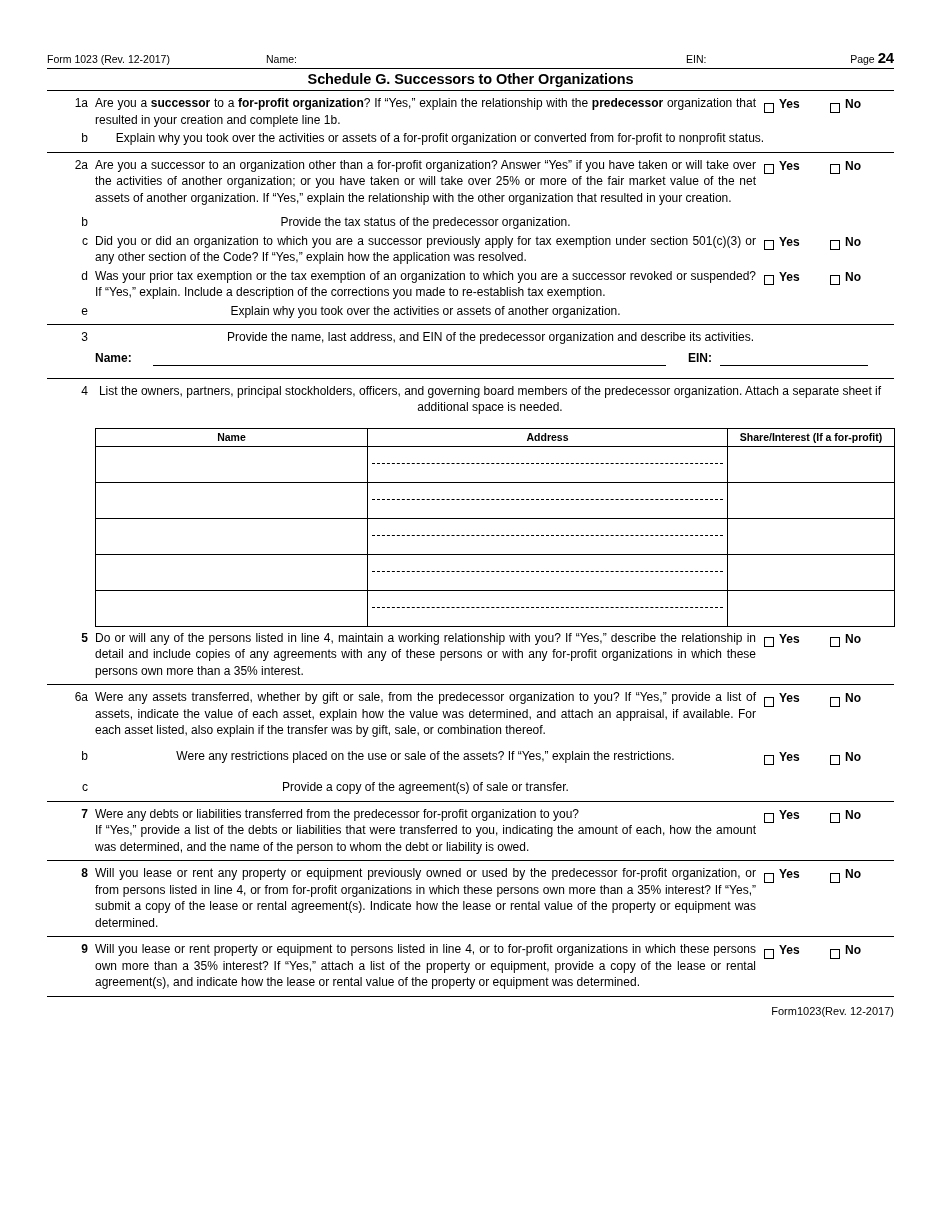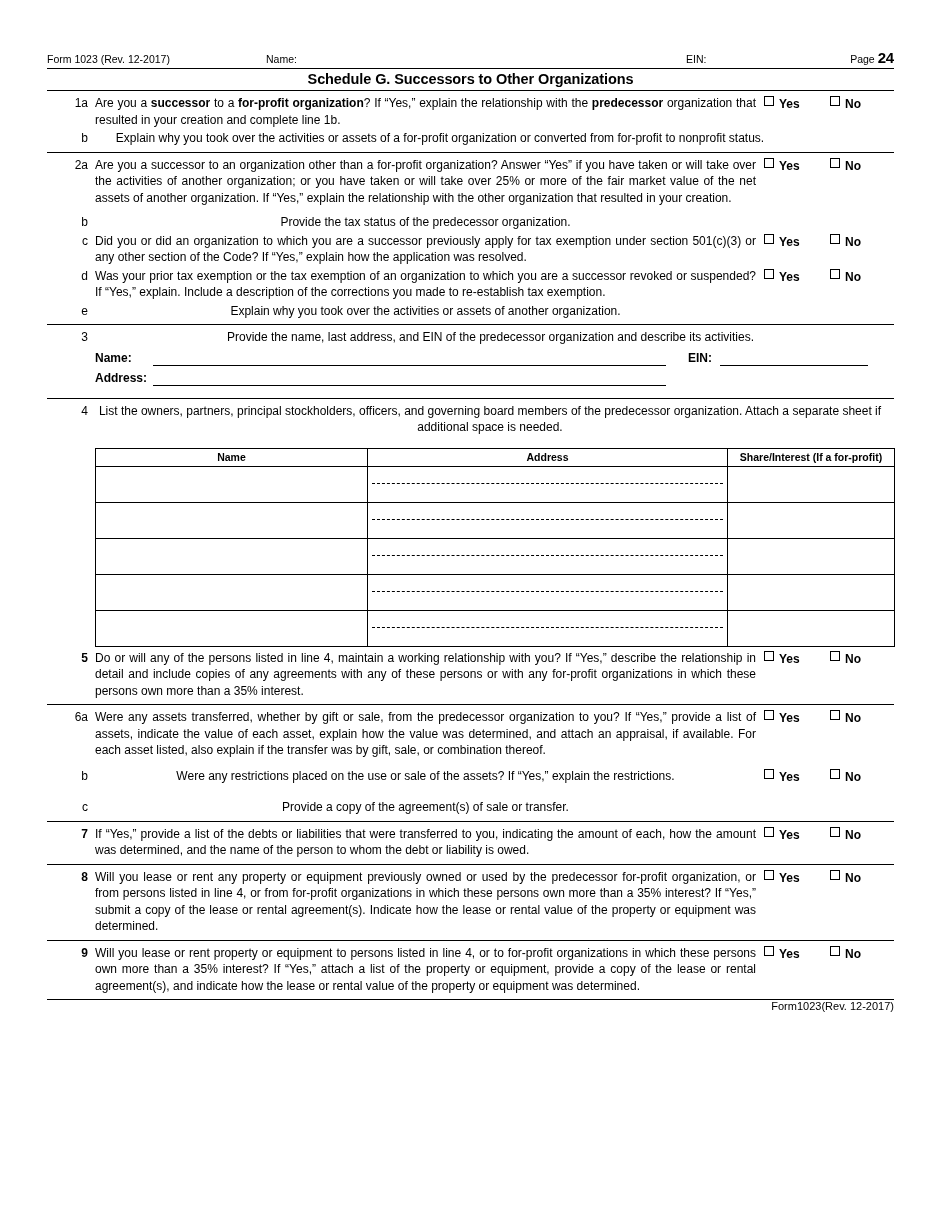--- a/index.html
+++ b/index.html
@@ -89,21 +89,21 @@
   .yn {
     width: 130px;
     flex: none;
     display: flex;
     align-items: flex-start;
     gap: 0px;
     padding-top: 1px;
   }
   .yn .opt {
     display: flex;
-    align-items: flex-start;
+    align-items: flex-end;
     gap: 5px;
     font-size: 12px;
     font-weight: bold;
     line-height: 16.5px;
   }
   .yn .opt.yes { width: 66px; }
   .box {
     width: 10px; height: 10px;
     border: 1.4px solid #000;
     background: #fff;
@@ -288,24 +288,20 @@
         <div class="subbody">
           <p>Provide the name, last address, and EIN of the predecessor organization and describe its activities.</p>
 
           <div class="fillrow">
             <span class="fill-label">Name:</span>
             <span class="fill-line name"></span>
             <span class="fill-label ein">EIN:</span>
             <span class="fill-line ein"></span>
           </div>
 
-          <div class="fillrow">
-            <span class="fill-label">Address:</span>
-            <span class="fill-line address"></span>
-          </div>
         </div>
       </div>
     </div>
   </div>
 
   <div class="qrow noline" style="padding-bottom:0;">
     <div style="flex:1;">
       <div class="subrow">
         <div class="subnum">4</div>
         <div class="subbody">
@@ -430,20 +426,21 @@
         </div>
         <div class="yn-spacer"></div>
       </div>
 
     </div>
   </div>
 
   <div class="qrow">
     <div class="qnum">7</div>
     <div class="qbody">
+      <p>Were any debts or liabilities transferred from the predecessor for-profit organization to you?</p>
       <p class="just">If “Yes,” provide a list of the debts or liabilities that were transferred to you, indicating the amount of each, how the amount was determined, and the name of the person to whom the debt or liability is owed.</p>
     </div>
     <div class="yn">
       <div class="opt yes">
         <span class="box"></span>
         <span>Yes</span>
       </div>
       <div class="opt no">
         <span class="box"></span>
         <span>No</span>
@@ -478,17 +475,17 @@
         <span class="box"></span>
         <span>Yes</span>
       </div>
       <div class="opt no">
         <span class="box"></span>
         <span>No</span>
       </div>
     </div>
   </div>
 
-  <div style="text-align:right; font-size:11px; padding-top:0;">
+  <div style="text-align:right; font-size:11px; padding-top:8px;">
     <span class="f-form">Form</span><span class="f-num">1023</span><span class="f-rev">(Rev. 12-2017)</span>
   </div>
 
 </div>
 
 </body></html>

